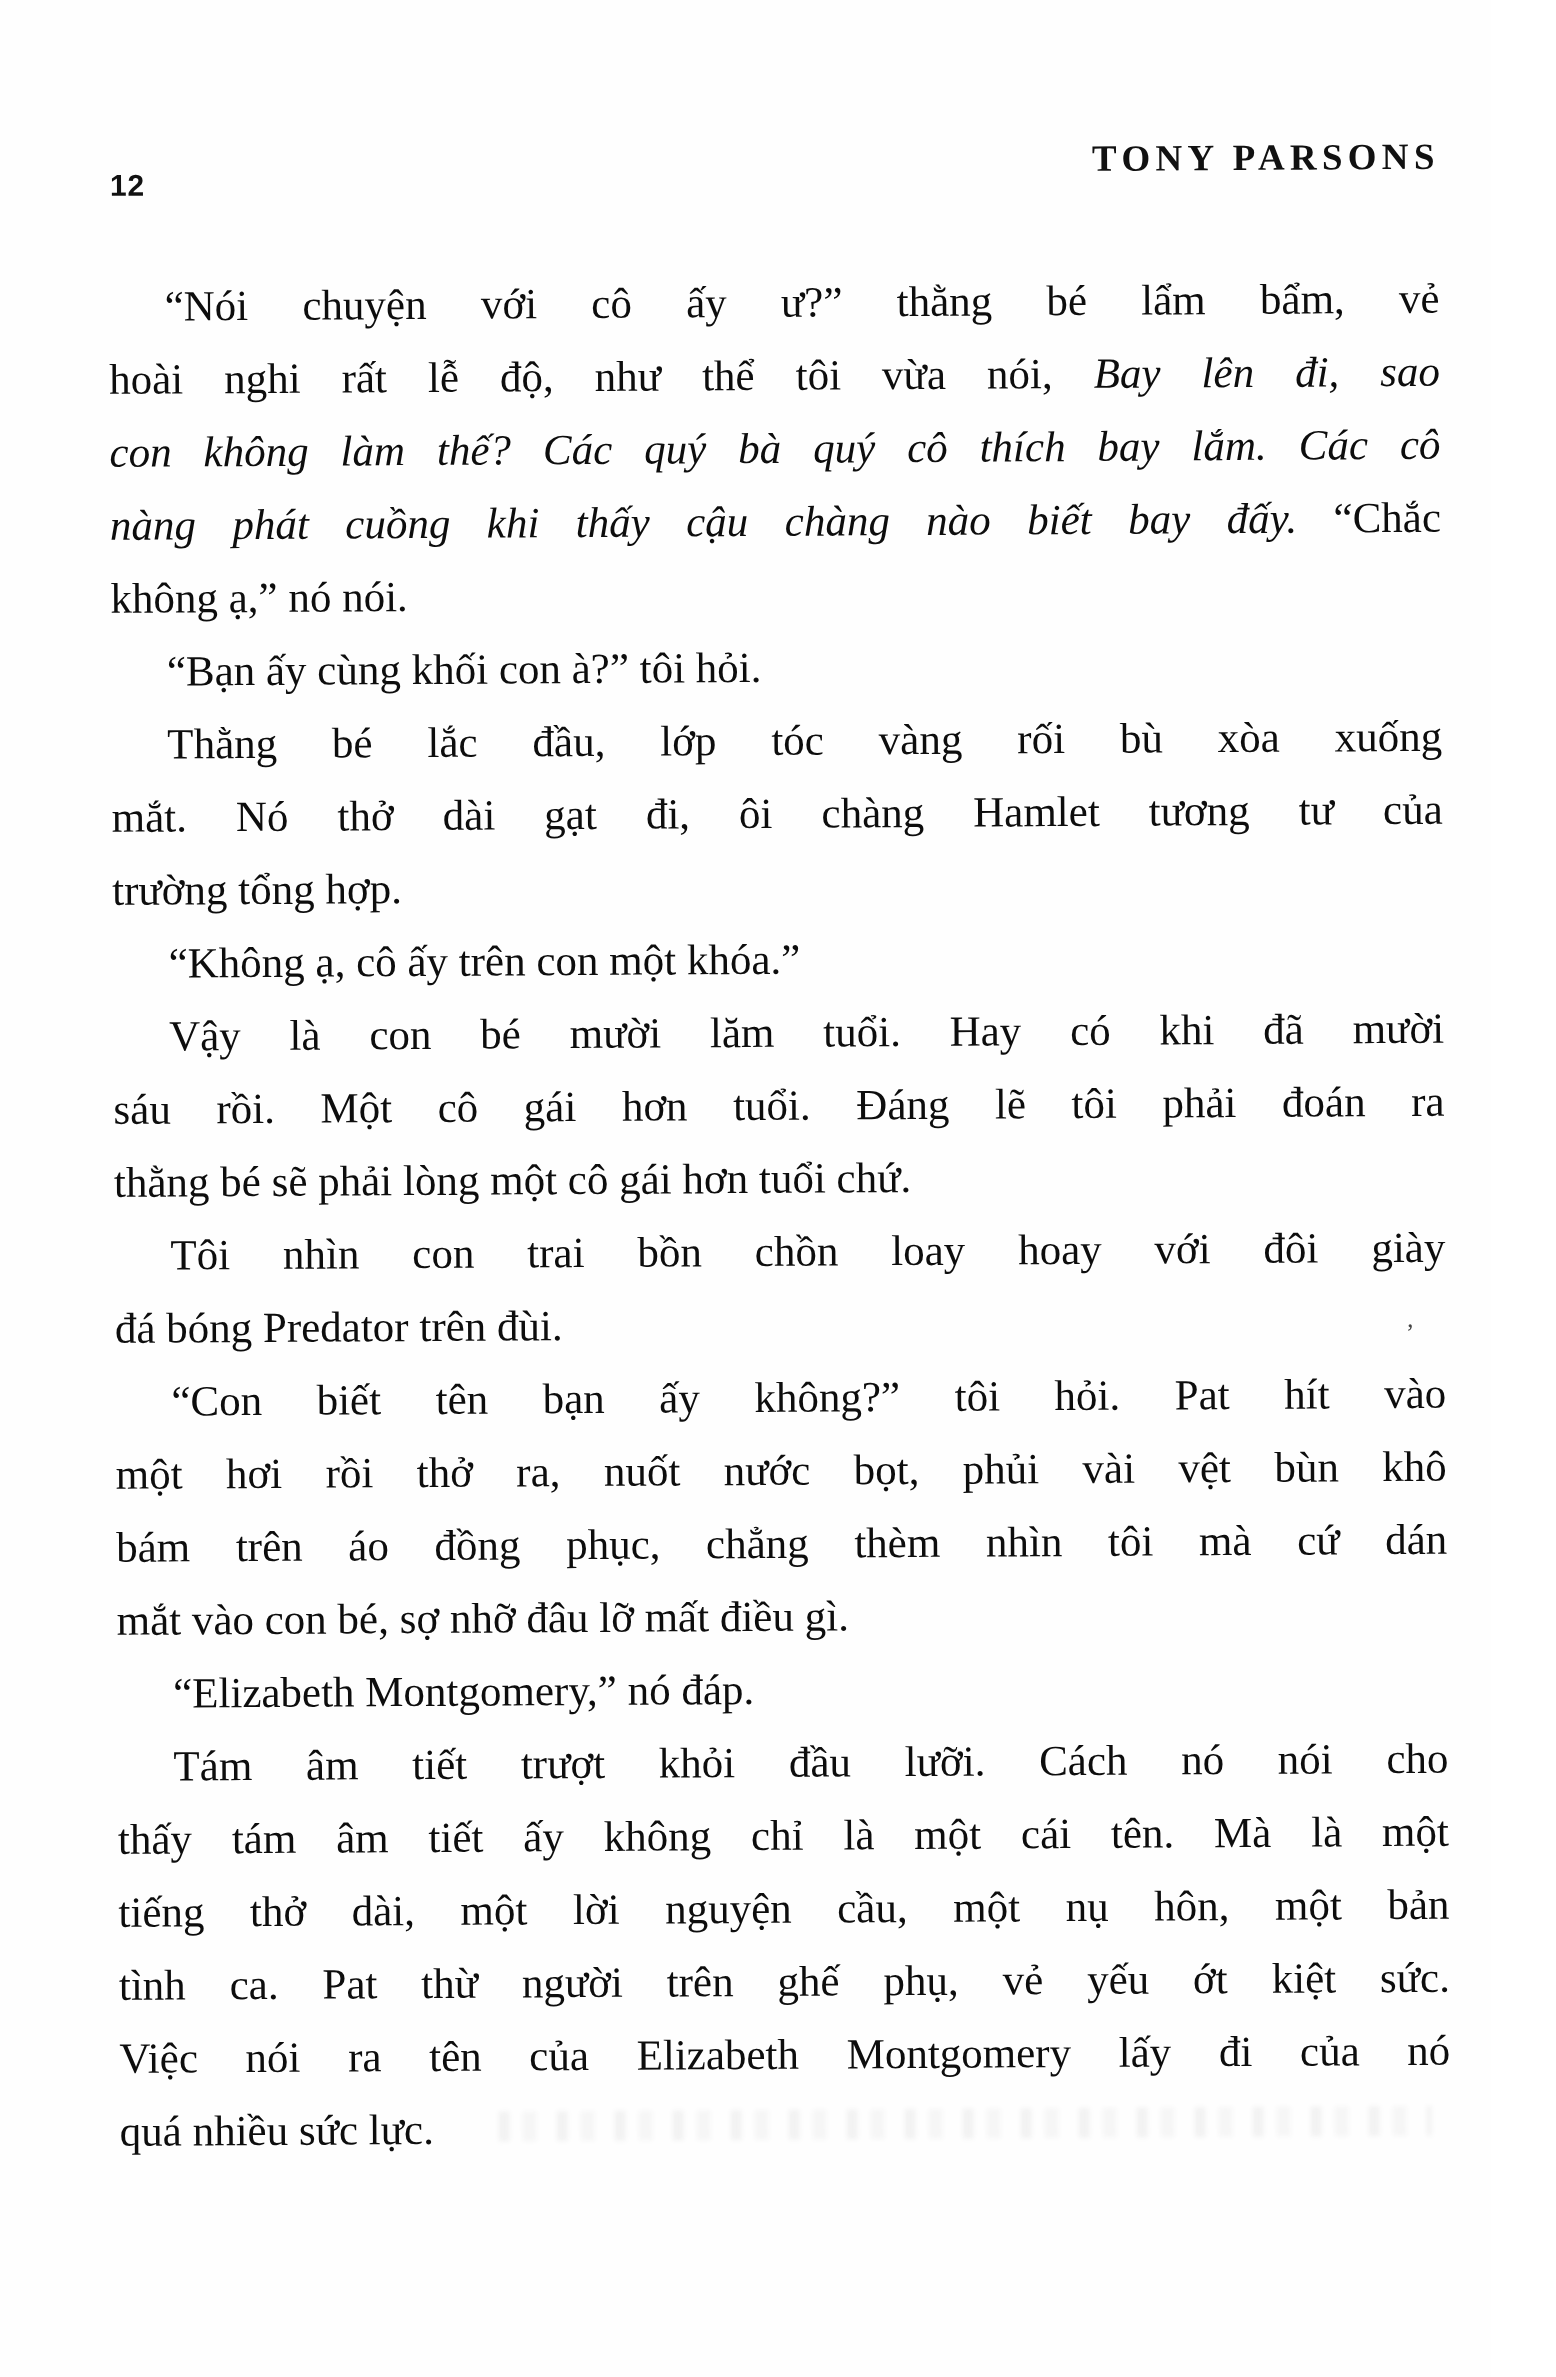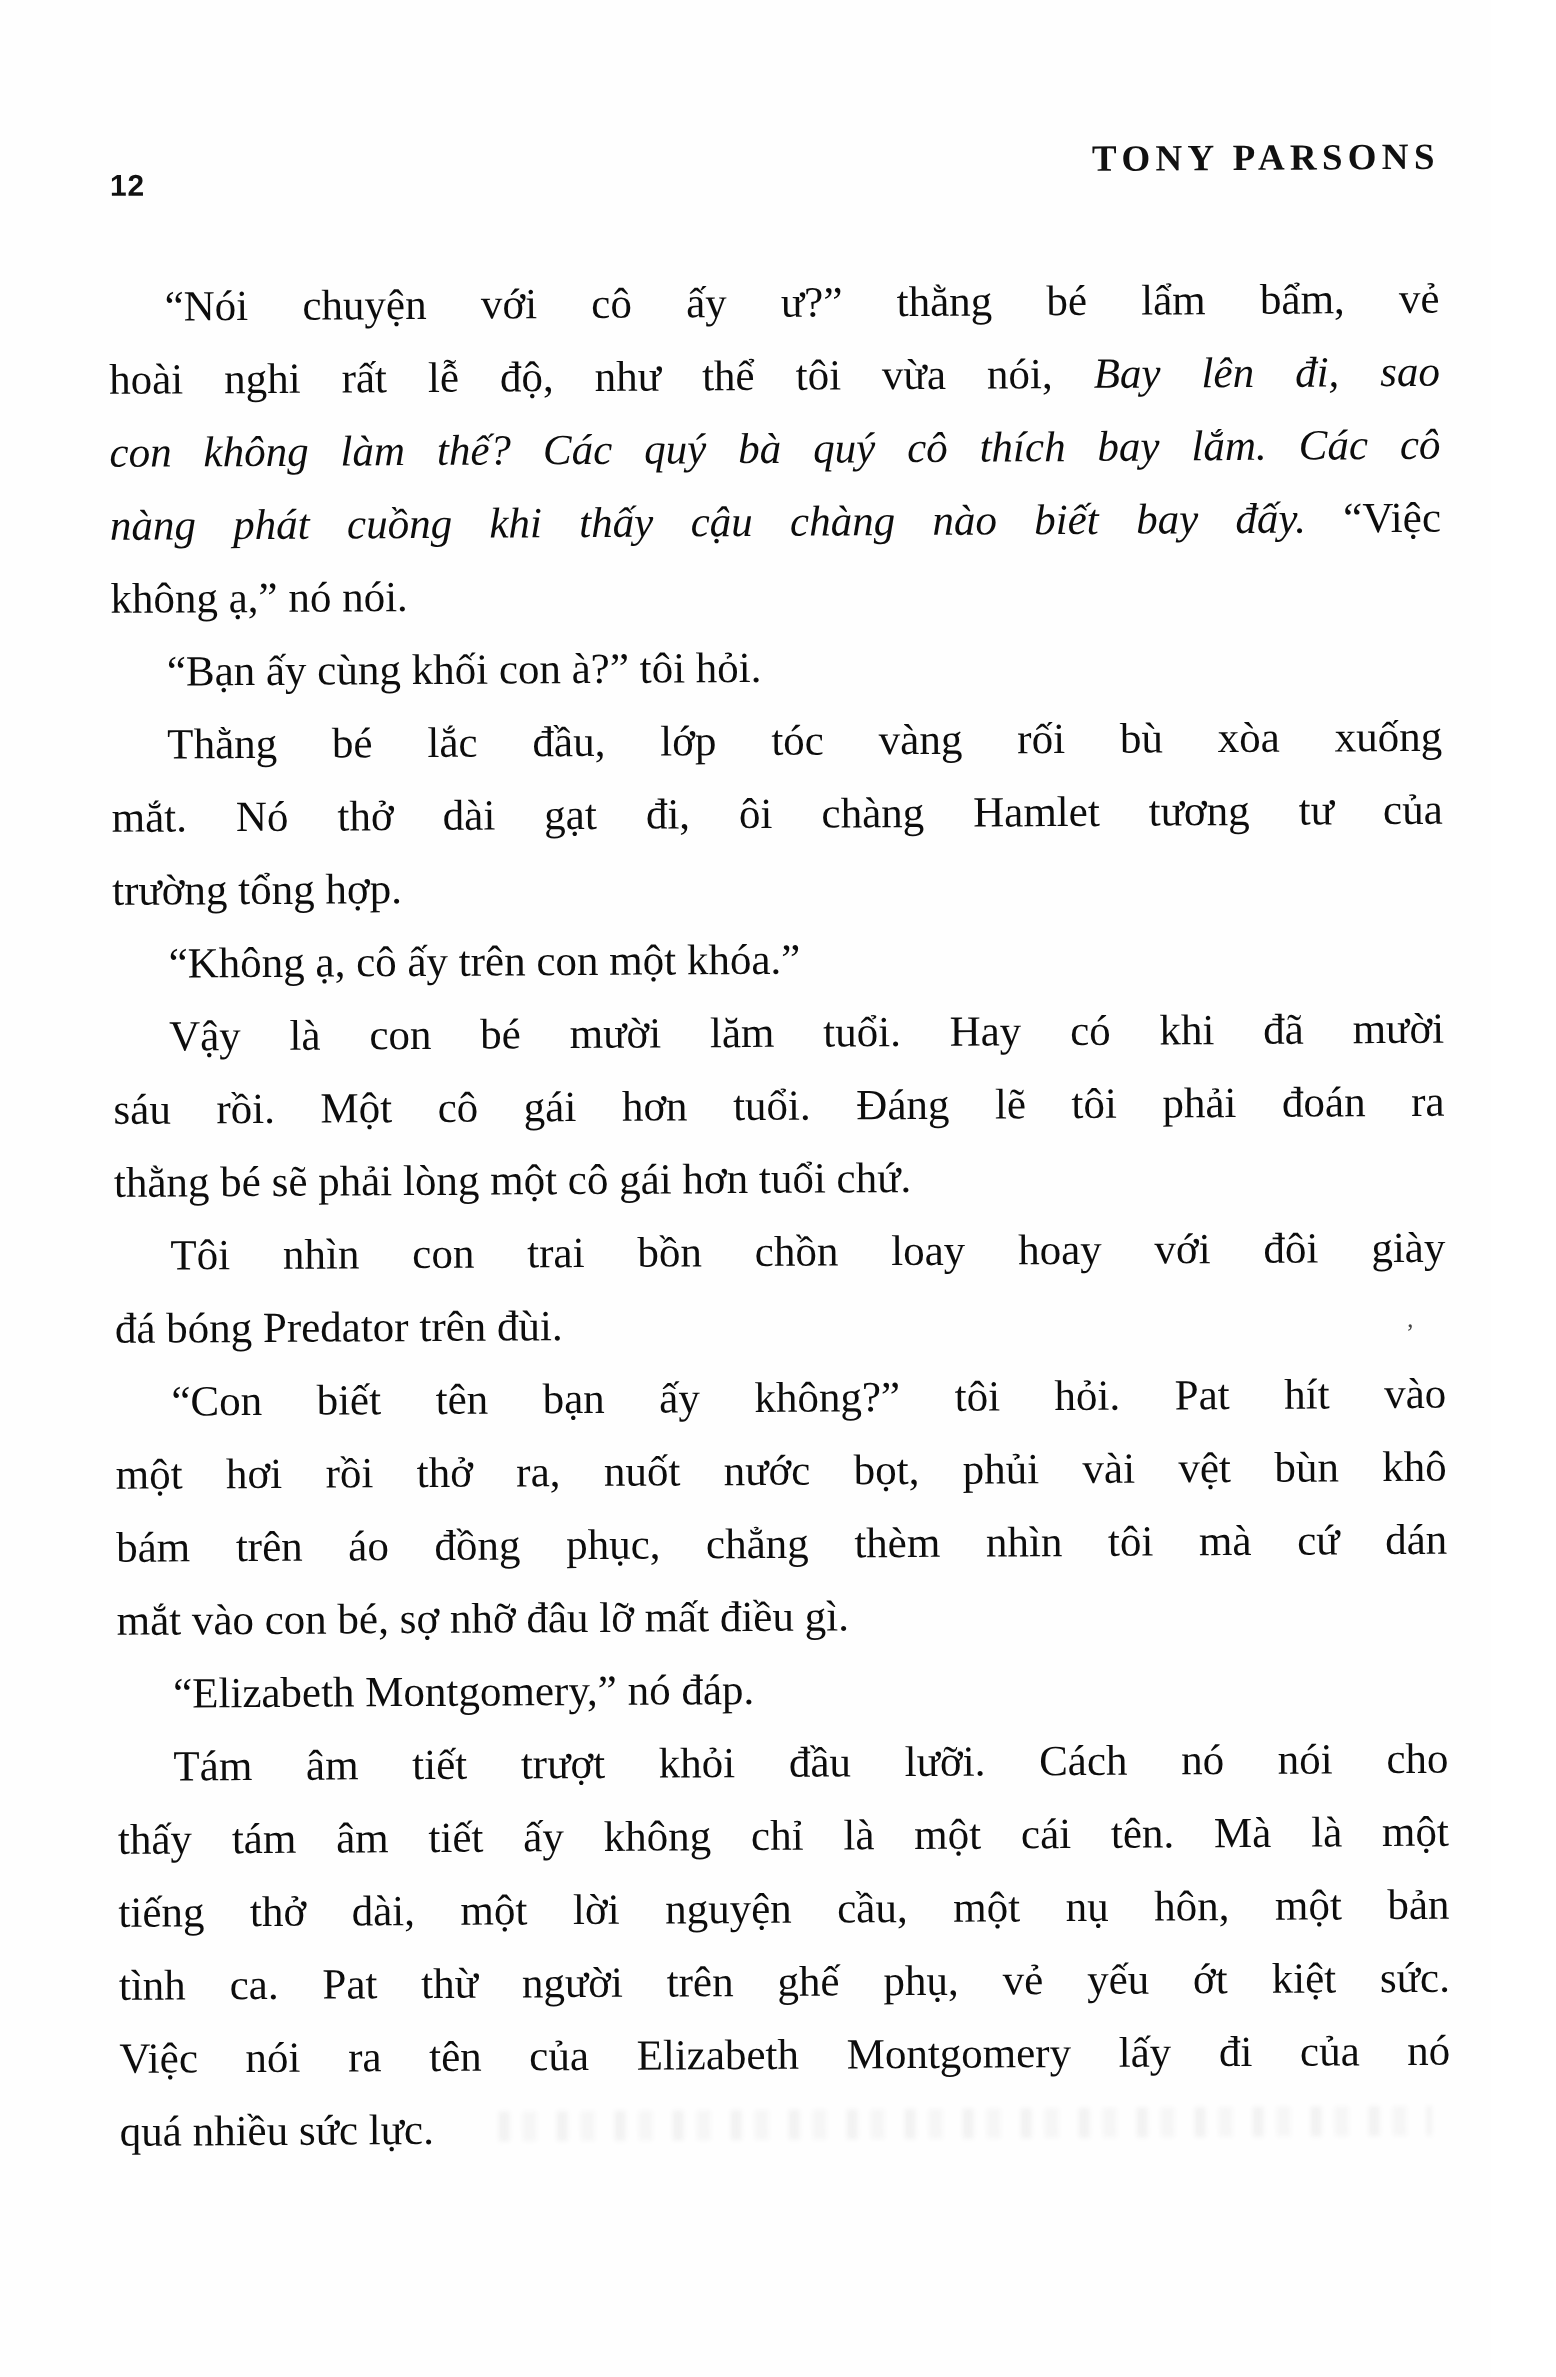--- a/index.html
+++ b/index.html
@@ -100,21 +100,21 @@
     <div class="header-row">
       <div class="page-number">12</div>
       <div class="running-header">TONY PARSONS</div>
     </div>
 
     <div class="body-text">
         <div class="para">
           <div class="line first"><span class="seg">“Nói chuyện với cô ấy ư?” thằng bé lẩm bẩm, vẻ</span></div>
           <div class="line"><span class="seg">hoài nghi rất lễ độ, như thể tôi vừa nói, </span><span class="seg italic">Bay lên đi, sao</span></div>
           <div class="line"><span class="seg italic">con không làm thế? Các quý bà quý cô thích bay lắm. Các cô</span></div>
-          <div class="line"><span class="seg italic">nàng phát cuồng khi thấy cậu chàng nào biết bay đấy. </span><span class="seg">“Việc</span></div>
+          <div class="line"><span class="seg italic">nàng phát cuồng khi thấy cậu chàng nào biết bay đấy. </span><span class="seg">“Chắc</span></div>
           <div class="line last"><span class="seg">không ạ,” nó nói.</span></div>
         </div>
         <div class="para">
           <div class="line first last"><span class="seg">“Bạn ấy cùng khối con à?” tôi hỏi.</span></div>
         </div>
         <div class="para">
           <div class="line first"><span class="seg">Thằng bé lắc đầu, lớp tóc vàng rối bù xòa xuống</span></div>
           <div class="line"><span class="seg">mắt. Nó thở dài gạt đi, ôi chàng Hamlet tương tư của</span></div>
           <div class="line last"><span class="seg">trường tổng hợp.</span></div>
         </div>

